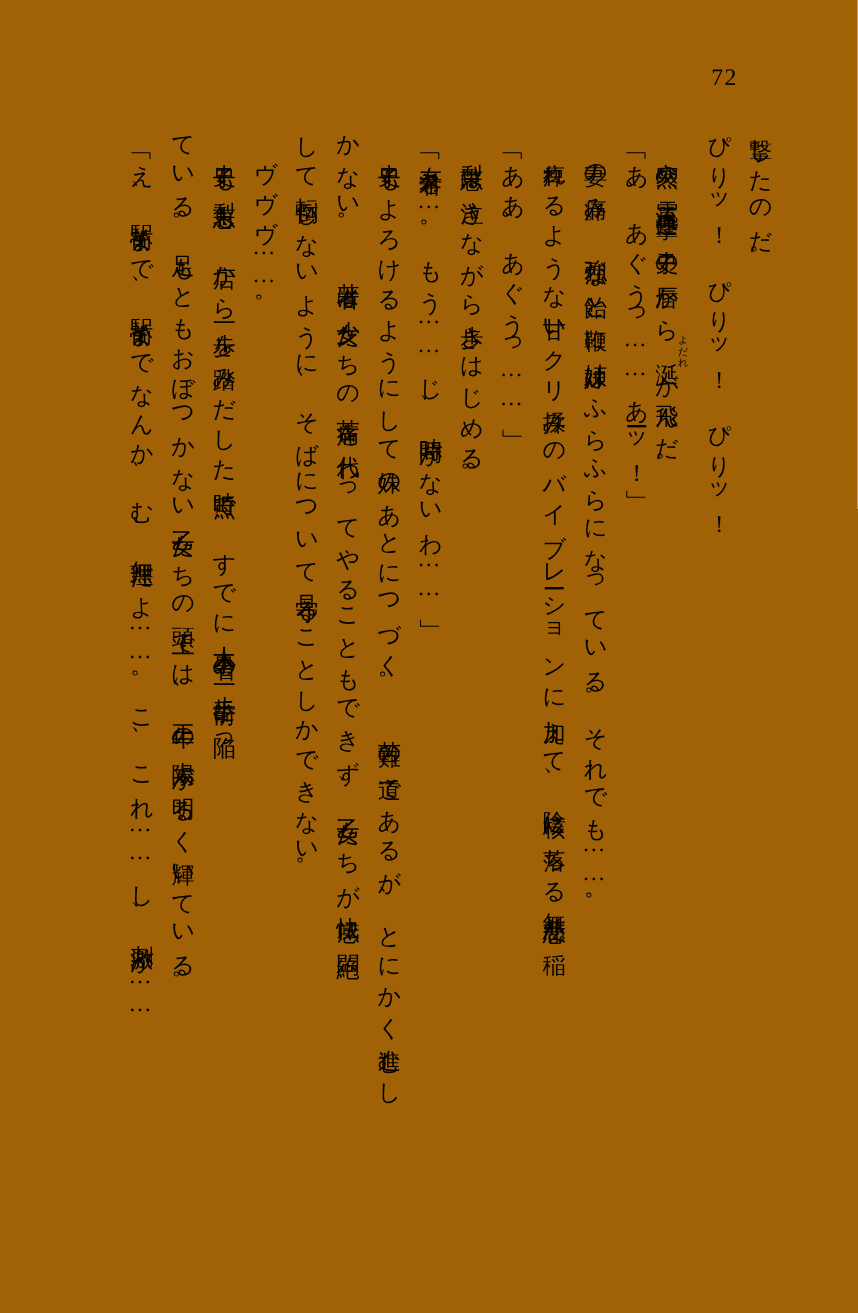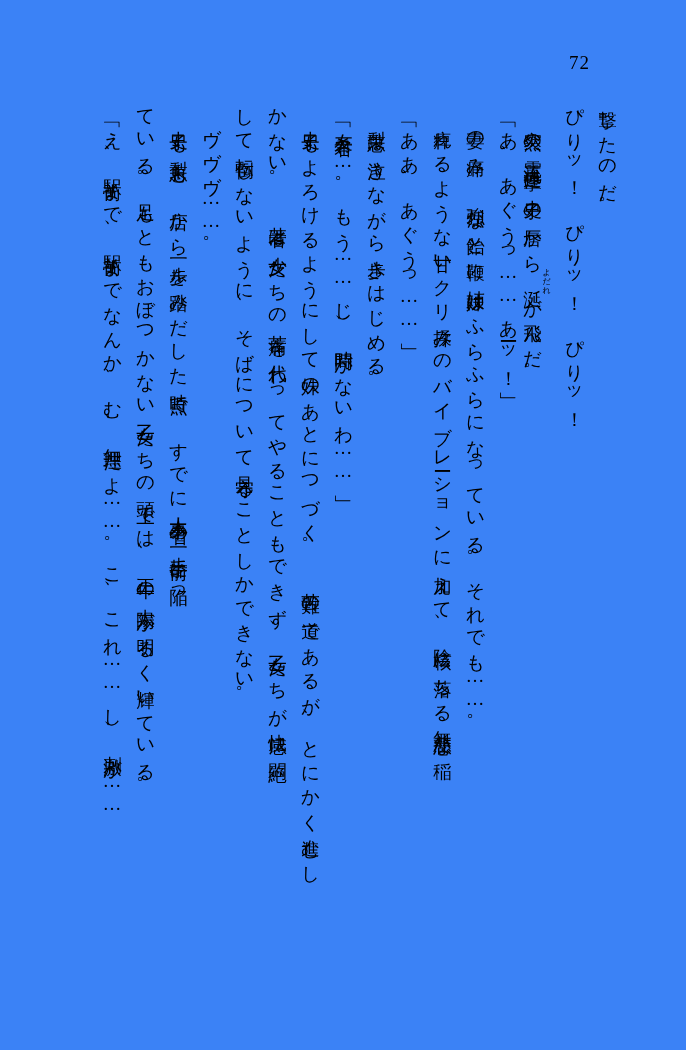--- a/index.html
+++ b/index.html
@@ -14,21 +14,21 @@
     color: #000000;
     overflow: hidden;
     position: relative;
   }
   .page {
     position: absolute;
     left: 0;
     top: 0;
     width: 686px;
     height: 1050px;
-    background: #3b82f6;
+    background: #a16207;
   }
   .page-number {
     position: absolute;
     top: 52px;
     right: 96px;
     font-size: 19px;
     font-family: "Liberation Serif", "DejaVu Serif", serif;
     letter-spacing: 1px;
   }
   .text-block {

